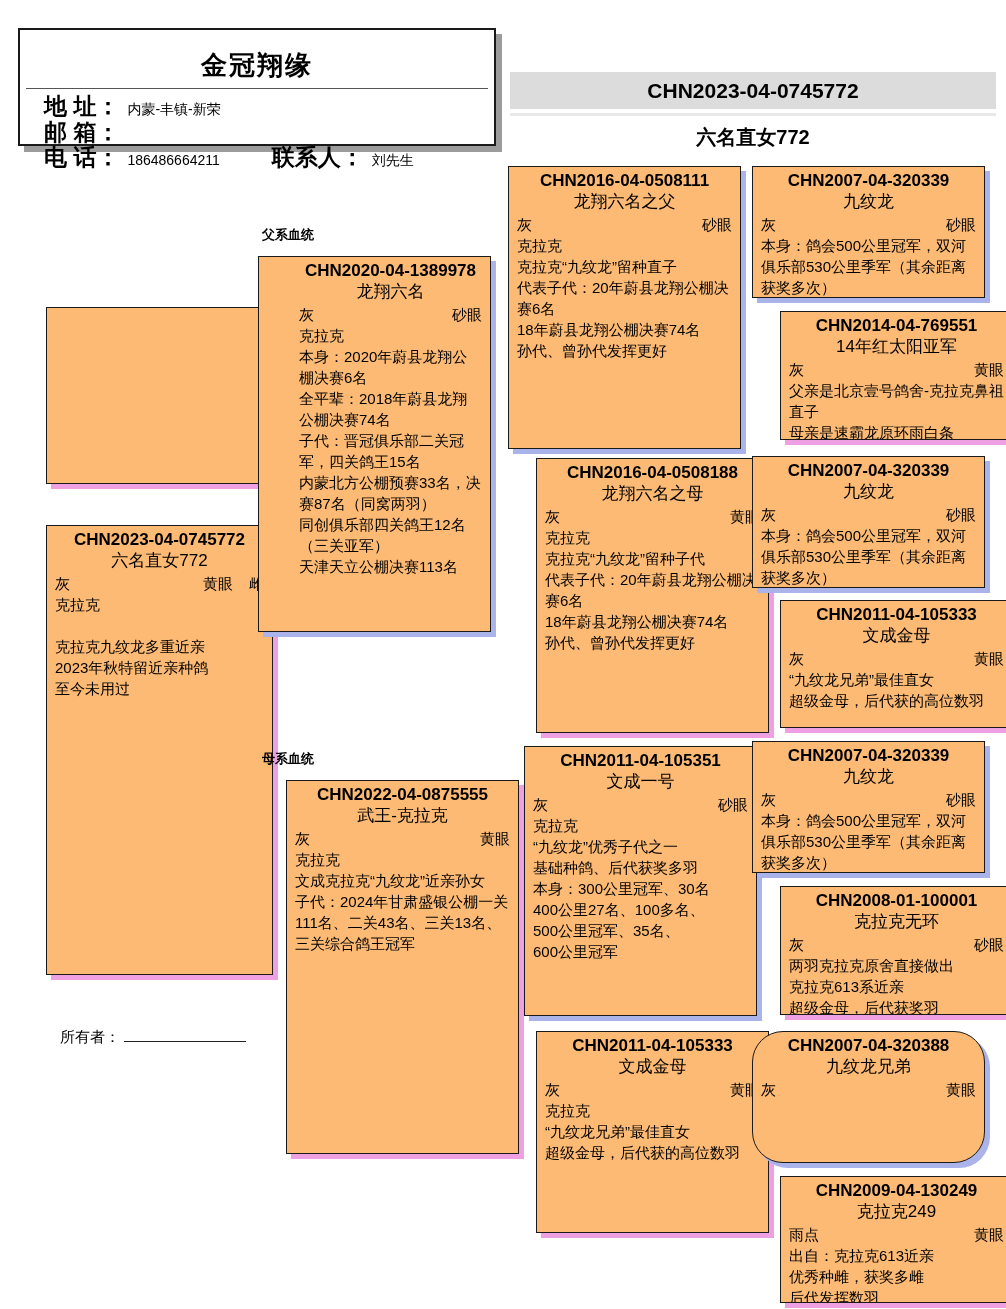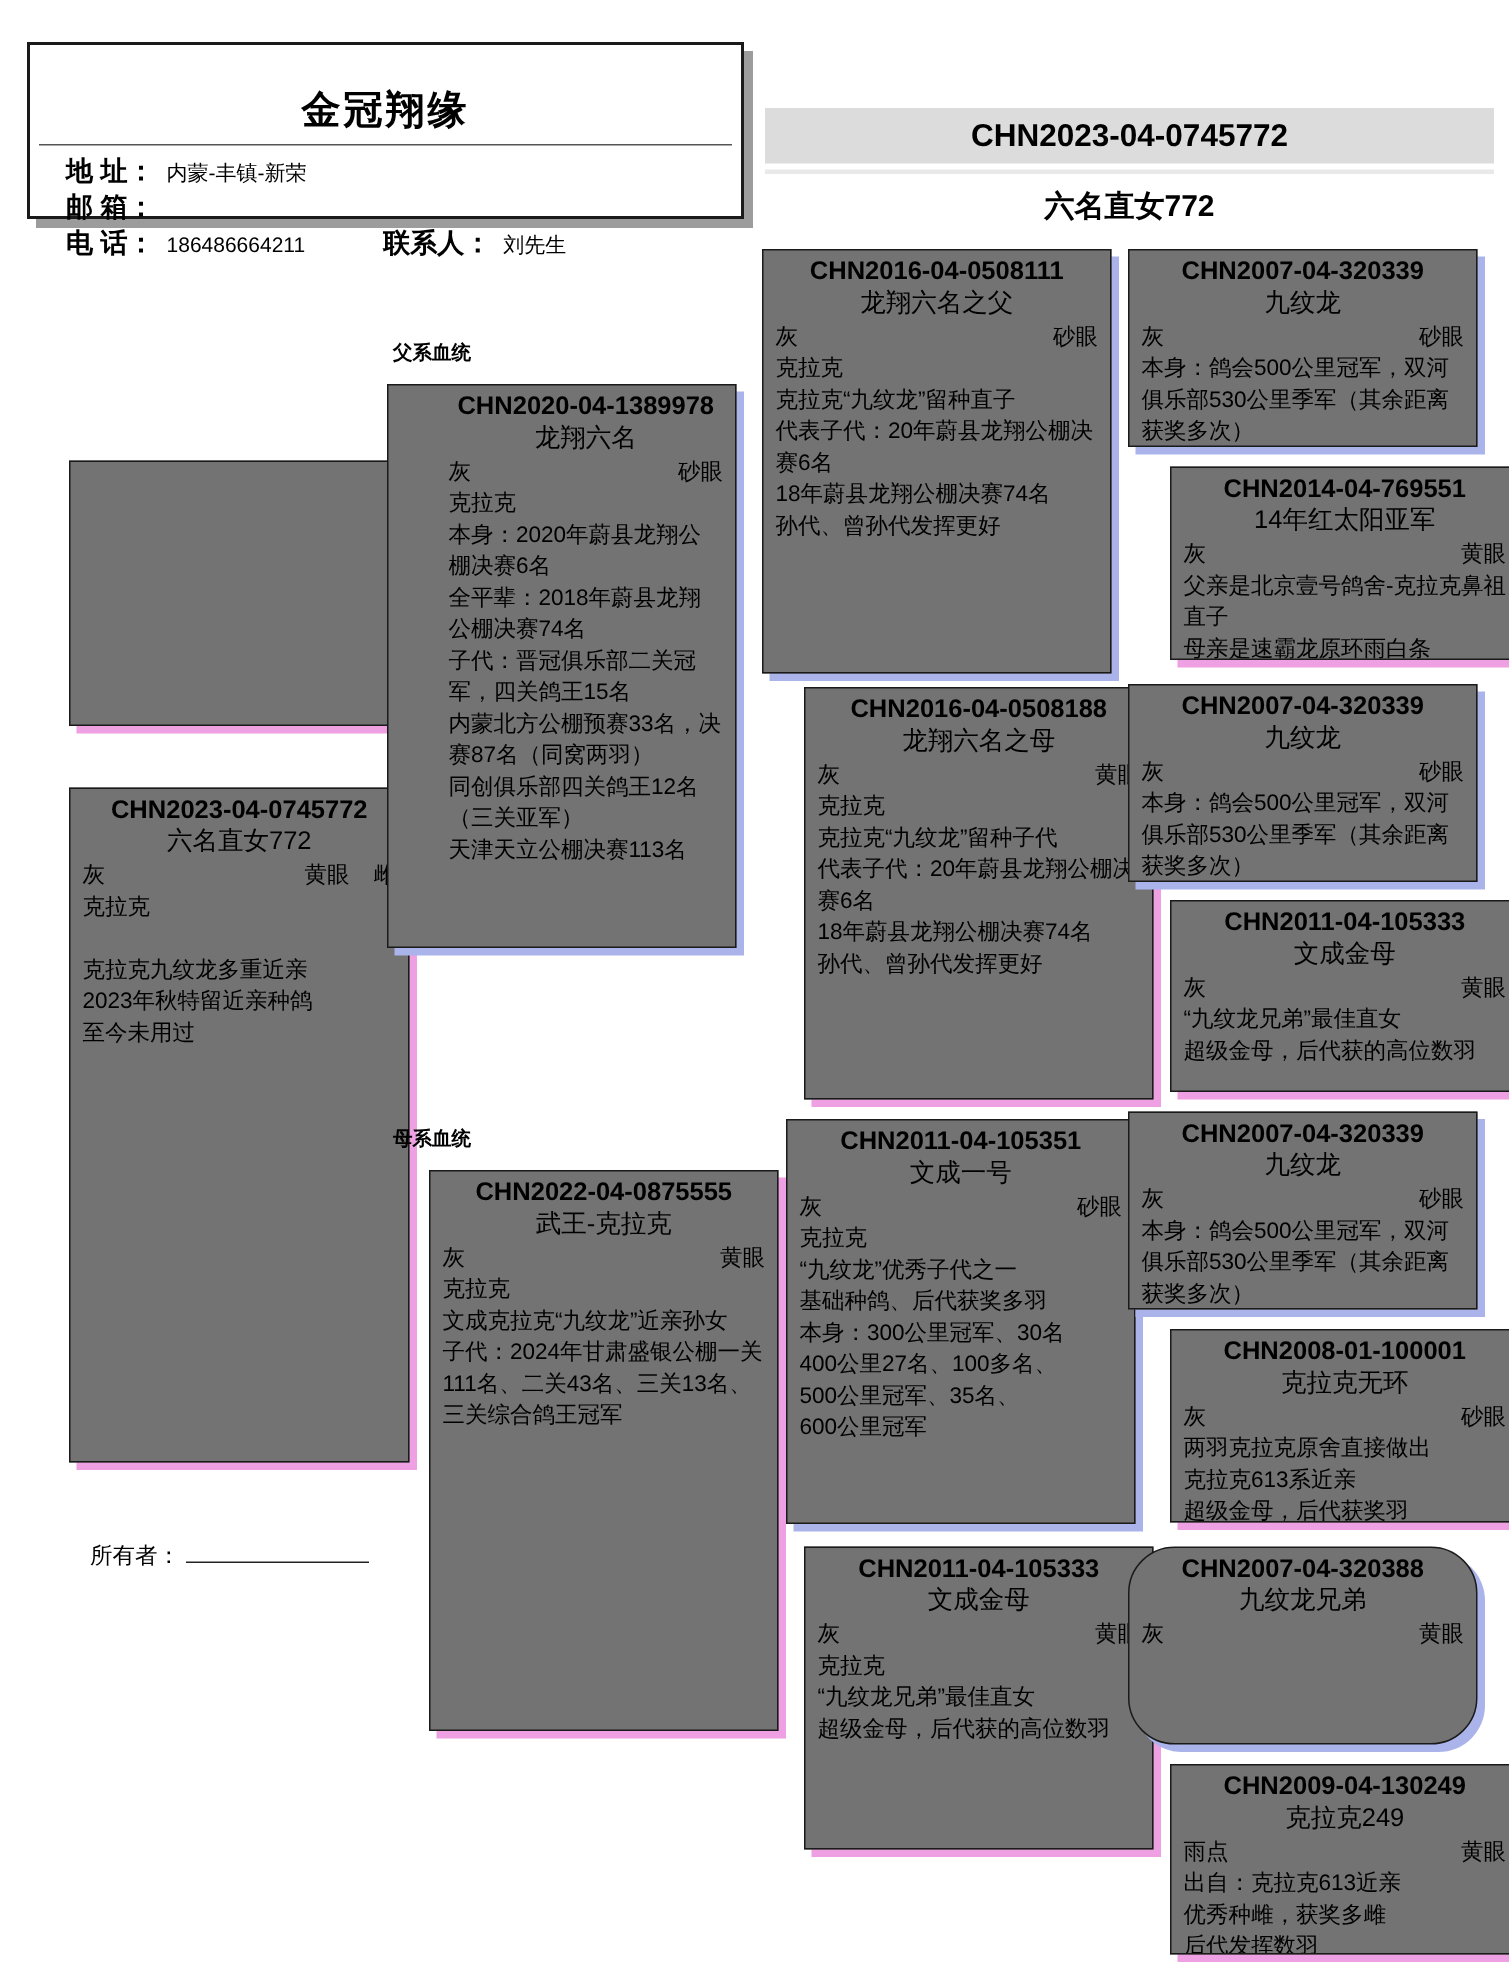--- a/index.html
+++ b/index.html
@@ -3,42 +3,42 @@
 <meta charset="utf-8">
 <style>
   * { margin:0; padding:0; box-sizing:border-box; }
   html,body { background:#fff; }
   body { font-family:"Liberation Sans","DejaVu Sans",sans-serif; color:#000; }
   .page { position:relative; width:1006px; height:1309px; background:#fff; overflow:hidden; }
 
   
   .hdr { position:absolute; left:18px; top:28px; width:478px; height:118px;
          background:#fff; border:2px solid #1a1a1a; box-shadow:6px 6px 0 0 #9c9c9c; }
-  .hdr-title { text-align:center; font-weight:bold; font-size:26px; padding-top:2px; letter-spacing:2px;margin-top:24px; }
+  .hdr-title { text-align:center; font-weight:bold; font-size:26px; padding-top:18px; letter-spacing:2px; }
   .hdr-sep { border-top:1px solid #555; margin:5px 6px 6px 6px; }
   .hdr-rows { padding-left:24px; }
   .hdr-row { line-height:23px; white-space:nowrap; }
-  .hl { font-weight:bold; font-size:18px; }
+  .hl { font-weight:bold; font-size:23px; }
   .hv { font-size:14px; padding-left:8px; }
   .hl2 { margin-left:52px; }
 
   
   .banner { position:absolute; left:510px; top:72px; width:486px; height:37px;
             background:#dcdcdc; text-align:center; font-weight:bold; font-size:21px; line-height:37px; }
   .banner-underline { position:absolute; left:510px; top:113px; width:486px; height:3px; background:#e9e9e9; }
   .subject-name-heading { position:absolute; left:510px; top:124px; width:486px;
             text-align:center; font-weight:bold; font-size:20px; }
 
   
   .sec-label { position:absolute; font-size:13px; font-weight:bold; }
   .owner { position:absolute; left:60px; top:1028px; font-size:15px; }
   .owner-line { display:inline-block; width:122px; border-bottom:1.5px solid #222; height:14px; margin-left:4px; }
 
   
-  .card { position:absolute; background:#737373; border:1.5px solid #1a1a1a; overflow:hidden; }
+  .card { position:absolute; background:#fdba74; border:1.5px solid #1a1a1a; overflow:hidden; }
   .card.m { box-shadow:5px 5px 0 0 #aab4eb; }
   .card.f { box-shadow:5px 5px 0 0 #eea0e2;margin-left:28px; }
   .card-ring { font-weight:bold; font-size:17px; text-align:center; margin-top:3px; line-height:1.25; }
   .card-name { font-weight:normal; font-size:17px; text-align:center; line-height:1.25; }
   .eye-row { display:flex; justify-content:space-between; padding:1px 8px 0 8px; font-size:15px; line-height:1.4; }
   .eye-right { display:flex; gap:16px; }
   .card-body { padding:0 8px; font-size:15px; line-height:1.4; white-space:pre-line; }
 </style>
 </head>
 <body>

